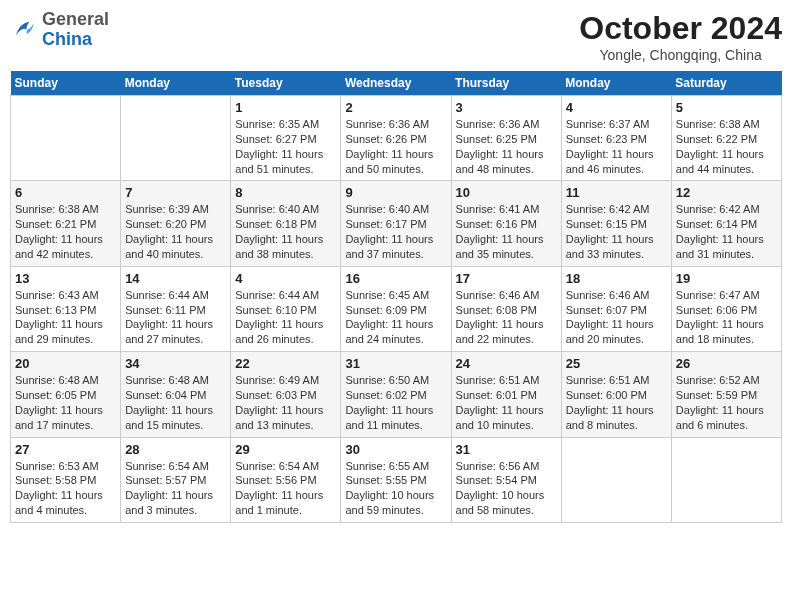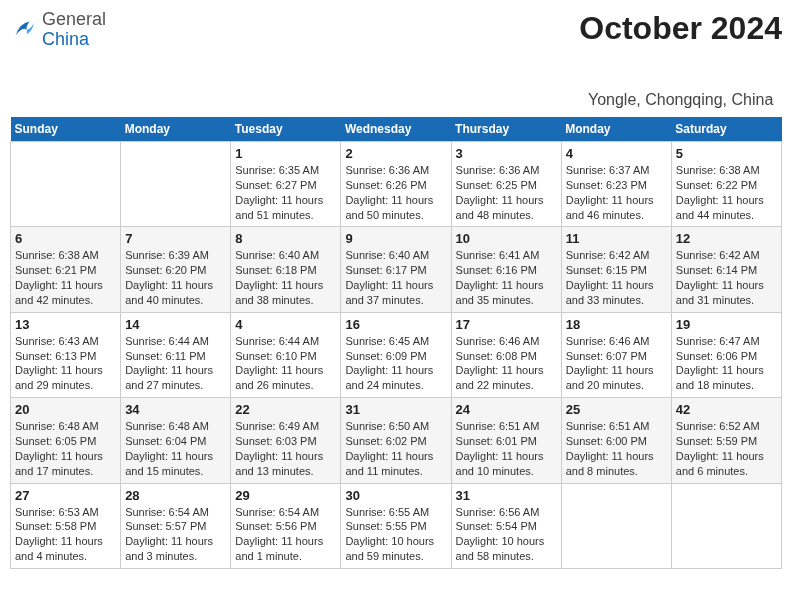--- a/index.html
+++ b/index.html
@@ -16,41 +16,40 @@
       align-items: flex-start;
       margin-bottom: 8px;
     }
     .logo {
       display: flex;
       align-items: center;
       gap: 4px;
     }
     .logo-text {
       font-size: 18px;
-      font-weight: normal;
+      font-weight: bold;
       line-height: 1.1;
     }
     .logo-general { color: #555; }
     .logo-blue { color: #1a6bb5; }
     .logo-bird {
       width: 28px;
       height: 28px;
     }
     .title-block {
       text-align: center;
     }
     .month-year {
       font-size: 32px;
       font-weight: bold;
       color: #222;
     }
     .location {
-      font-size: 16px;
+      font-size: 14px;
       color: #444;
-      margin-top: 44px;
     }
     table {
       width: 100%;
       border-collapse: collapse;
       font-size: 11px;
     }
     th {
       background: #1a6bb5;
       color: #fff;
       padding: 5px 4px;
@@ -227,21 +226,21 @@
         </td>
         <td>
           <span class="day-number">24</span>
           <div class="day-info">Sunrise: 6:51 AM<br>Sunset: 6:01 PM<br>Daylight: 11 hours and 10 minutes.</div>
         </td>
         <td>
           <span class="day-number">25</span>
           <div class="day-info">Sunrise: 6:51 AM<br>Sunset: 6:00 PM<br>Daylight: 11 hours and 8 minutes.</div>
         </td>
         <td>
-          <span class="day-number">42</span>
+          <span class="day-number">26</span>
           <div class="day-info">Sunrise: 6:52 AM<br>Sunset: 5:59 PM<br>Daylight: 11 hours and 6 minutes.</div>
         </td>
       </tr>
       <tr class="week-row">
         <td>
           <span class="day-number">27</span>
           <div class="day-info">Sunrise: 6:53 AM<br>Sunset: 5:58 PM<br>Daylight: 11 hours and 4 minutes.</div>
         </td>
         <td>
           <span class="day-number">28</span>

